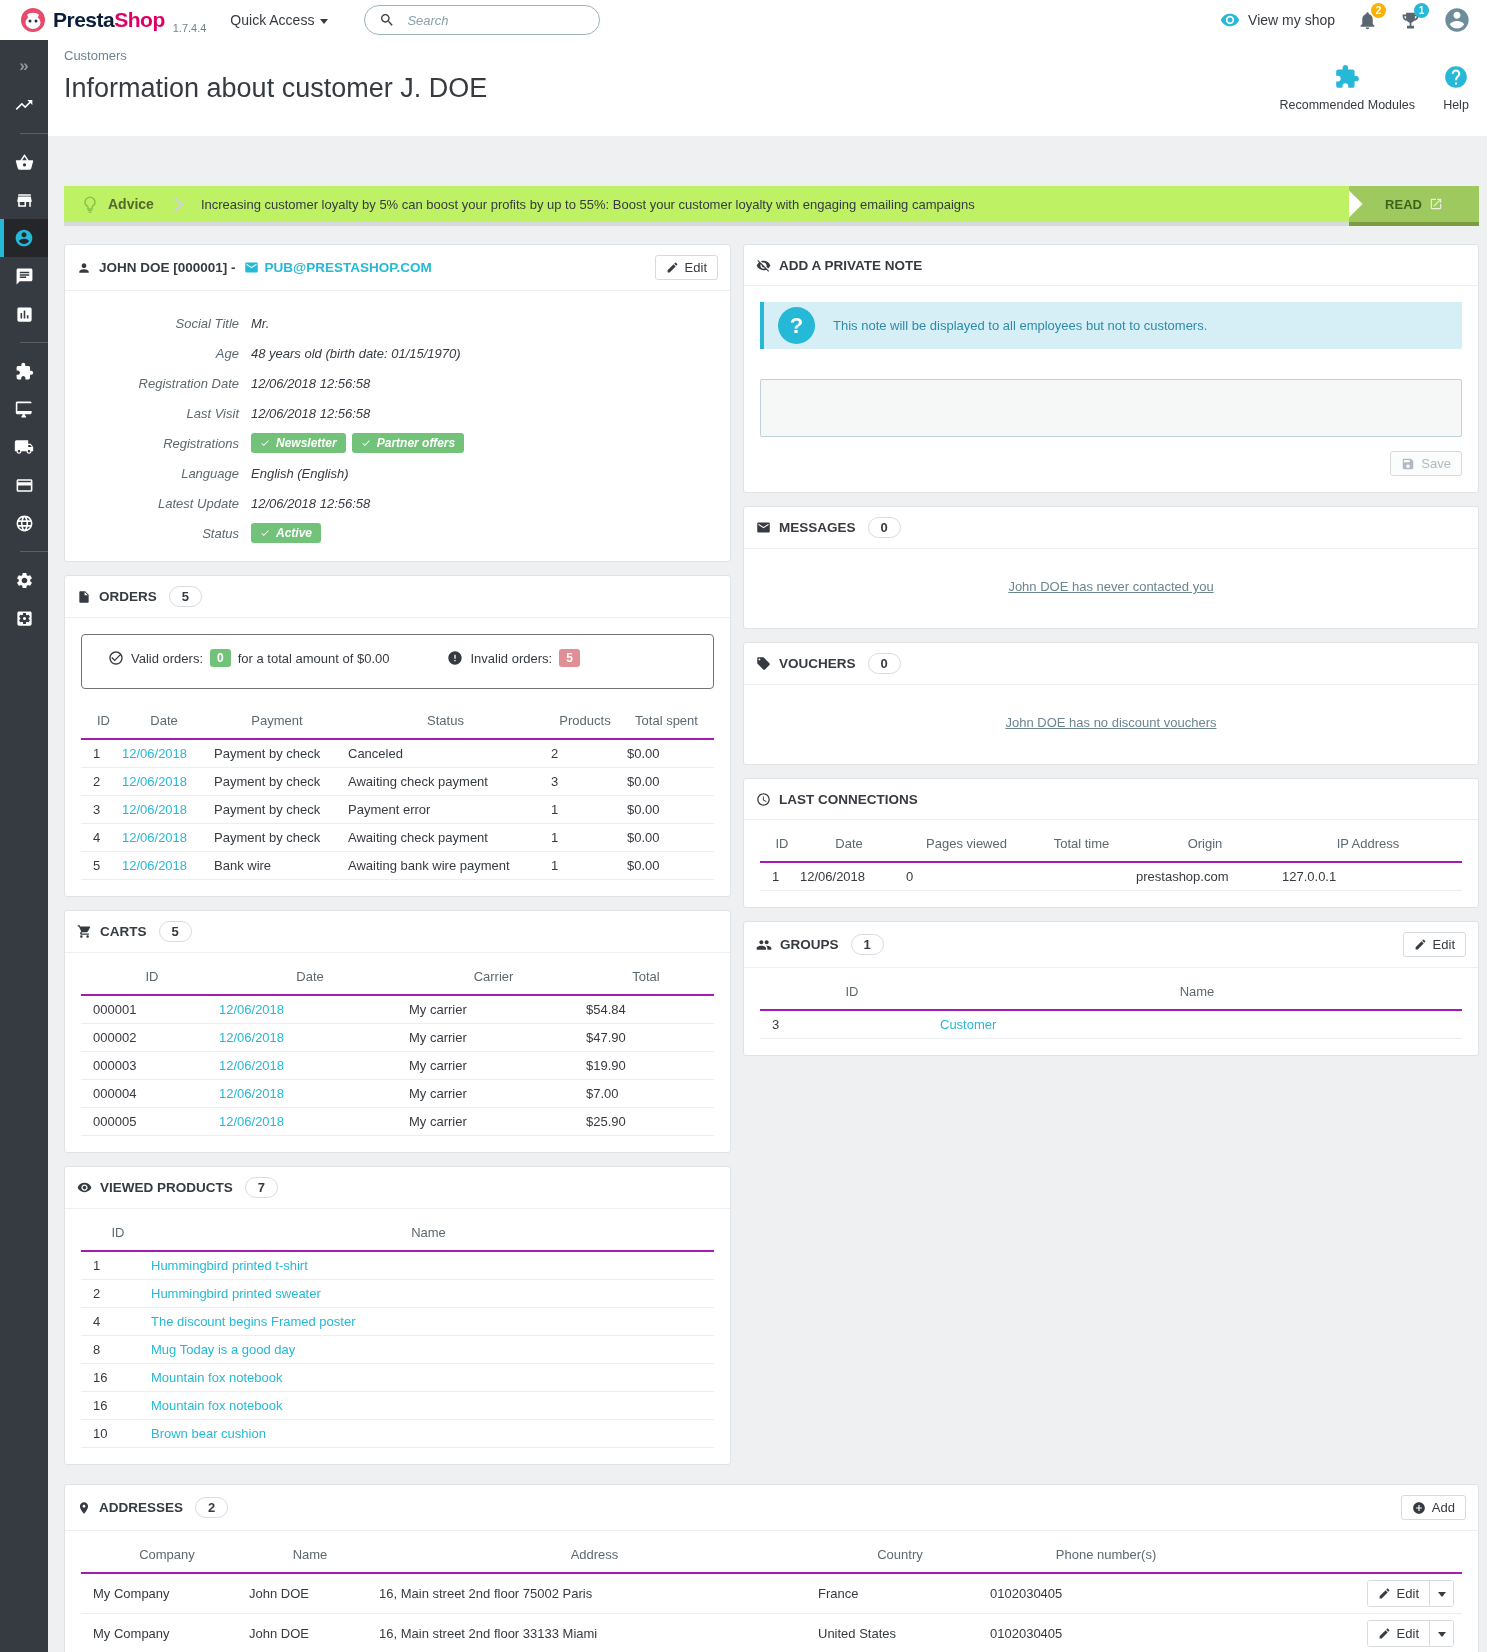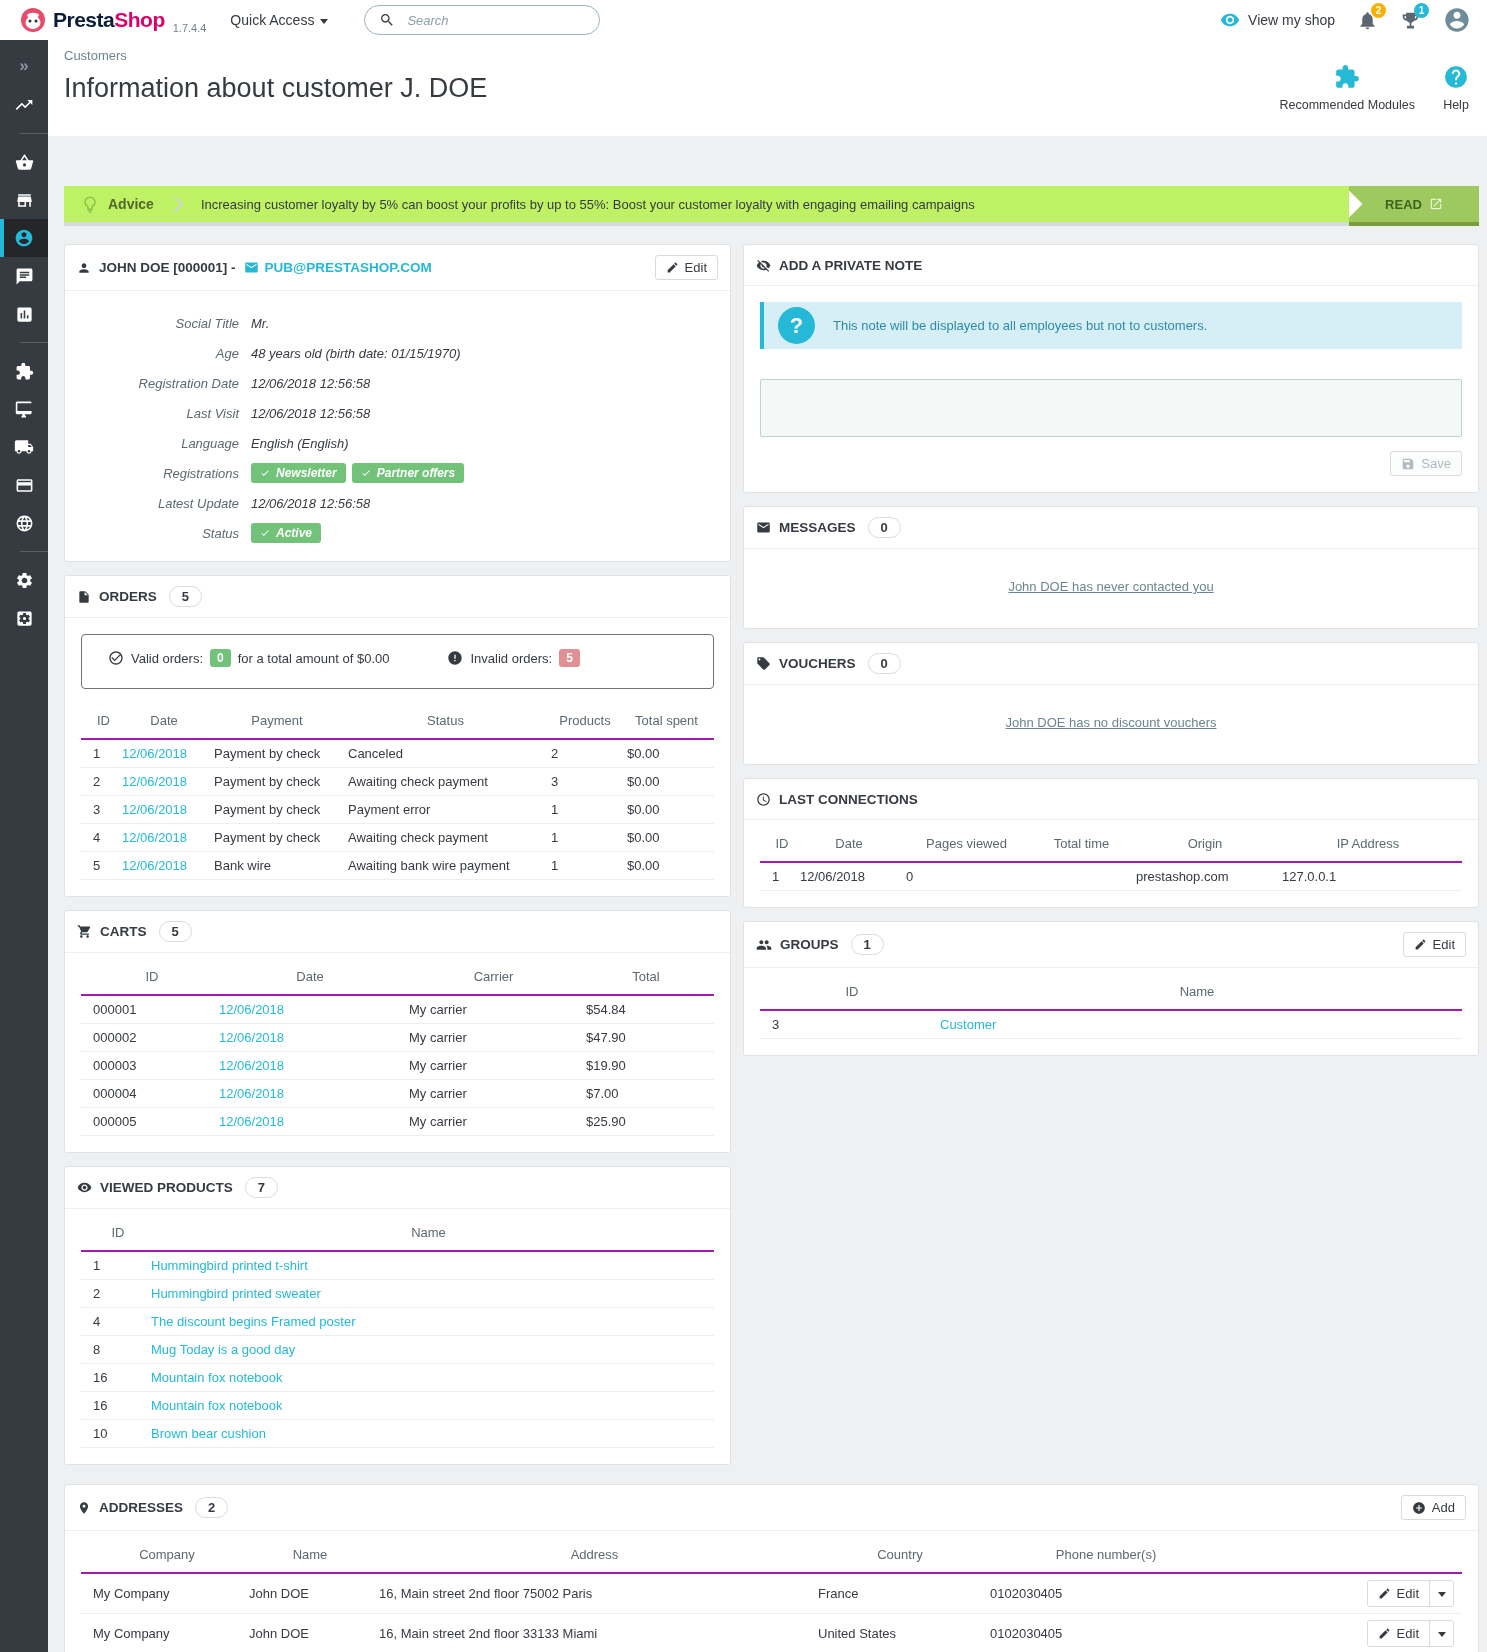--- a/index.html
+++ b/index.html
@@ -343,37 +343,37 @@
               </div>
               <div class="info-row">
                 <span class="info-label">Registration Date</span>
                 <span>12/06/2018 12:56:58</span>
               </div>
               <div class="info-row">
                 <span class="info-label">Last Visit</span>
                 <span>12/06/2018 12:56:58</span>
               </div>
               <div class="info-row">
-                <span class="info-label">Language</span>
-                <span>English (English)</span>
-              </div>
-              <div class="info-row">
                 <span class="info-label">Registrations</span>
                 <span class="badge">
                   <svg width="10" height="10" viewBox="0 0 24 24">
                       <path fill="#fff" d="M9 16.17L4.83 12l-1.42 1.41L9 19 21 7l-1.41-1.41z"></path>
                     </svg>
                   <span>Newsletter</span>
                 </span>
                 <span class="badge">
                   <svg width="10" height="10" viewBox="0 0 24 24">
                       <path fill="#fff" d="M9 16.17L4.83 12l-1.42 1.41L9 19 21 7l-1.41-1.41z"></path>
                     </svg>
                   <span>Partner offers</span>
                 </span>
+              </div>
+              <div class="info-row">
+                <span class="info-label">Language</span>
+                <span>English (English)</span>
               </div>
               <div class="info-row">
                 <span class="info-label">Latest Update</span>
                 <span>12/06/2018 12:56:58</span>
               </div>
               <div class="info-row" style="margin-bottom:0;">
                 <span class="info-label">Status</span>
                 <span class="badge">
                   <svg width="10" height="10" viewBox="0 0 24 24">
                       <path fill="#fff" d="M9 16.17L4.83 12l-1.42 1.41L9 19 21 7l-1.41-1.41z"></path>

